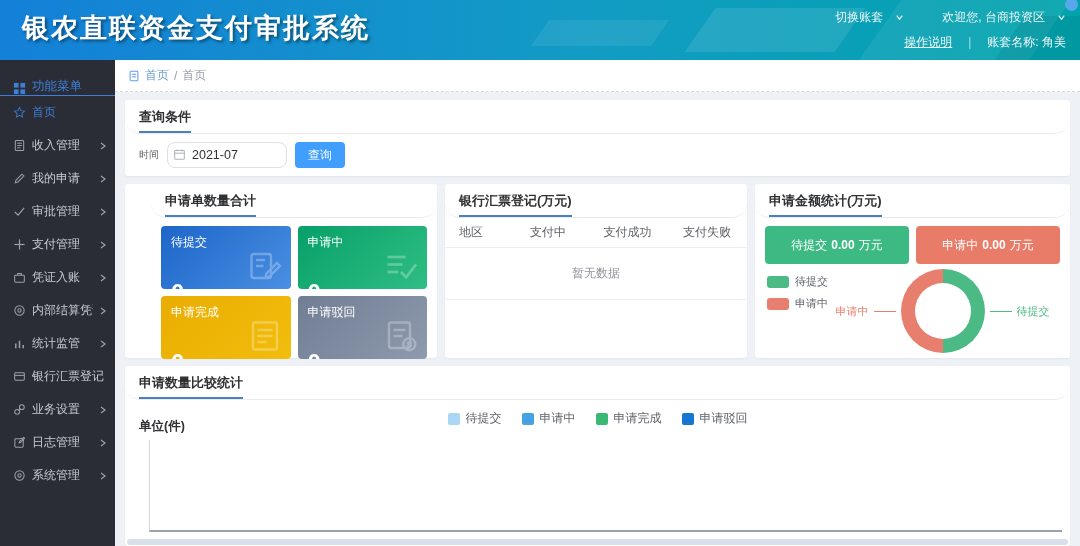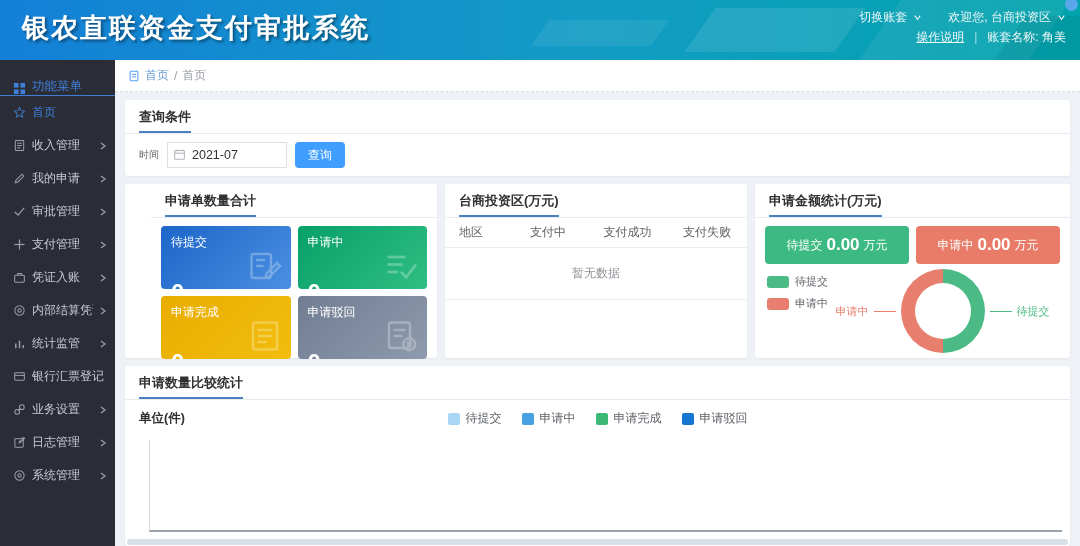--- a/index.html
+++ b/index.html
@@ -12,22 +12,22 @@
     overflow:hidden; z-index:5; }
   .hshape { position:absolute; transform:skewX(-35deg); }
   .hs1{left:540px;top:20px;width:120px;height:26px;background:rgba(255,255,255,.08);}
   .hs2{left:700px;top:8px;width:150px;height:44px;background:rgba(255,255,255,.10);}
   .hs3{left:880px;top:0;width:170px;height:60px;background:rgba(255,255,255,.07);}
   .hs4{left:1010px;top:16px;width:130px;height:44px;background:rgba(0,70,80,.10);}
   .app-title { position:absolute; left:22px; top:0; line-height:56px; color:#fff;
     font-size:27px; font-weight:bold; letter-spacing:2px;
     text-shadow:2px 2px 3px rgba(0,0,0,.45); }
   .hright { position:absolute; right:14px; top:7px; color:#ecf7f7; font-size:12px; }
-  .hrow { display:flex; align-items:center; justify-content:flex-end; gap:6px; height:20px; }
-  .hrow2 { }
+  .hrow { display:flex; align-items:center; justify-content:flex-end; gap:12px; height:20px; }
+  .hrow2 { margin-top:5px; }
   .hlink { cursor:pointer; }
   .hlink.underline { text-decoration:underline; }
   .hdivider { color:rgba(255,255,255,.6); margin:0 4px; }
   .chev { width:9px; height:9px; display:inline-block; }
   .notif-dot { position:absolute; right:2px; top:-2px; width:13px; height:13px;
     border-radius:50%; background:#57a7ea; }
 
   
   .shell { display:flex; height:486px; }
 
@@ -45,29 +45,29 @@
   
   .main { flex:1; display:flex; flex-direction:column; overflow:hidden; }
   .crumbbar { height:32px; background:#fff; display:flex; align-items:center; gap:5px;
     padding-left:13px; font-size:12px; border-bottom:1px dashed #d9d9d9; flex:none; }
   .crumb-home { color:#6a9fd4; cursor:pointer; }
   .crumb-sep, .crumb-cur { color:#9aa0a8; }
   .content { flex:1; padding:8px 10px 0; overflow:hidden; display:flex; flex-direction:column; }
 
   .panel { background:#fff; border-radius:3px; box-shadow:0 1px 2px rgba(0,0,0,.05); }
   .ptitle { font-size:13px; font-weight:bold; color:#303133; padding:8px 14px 0;
-    border-bottom:1px solid #e8eaee; }
+    border-bottom:1px solid #e8eaee;border-radius:15px; }
   .ptitle span { display:inline-block; padding-bottom:5px; border-bottom:2px solid #4a7fc1; }
 
   
   .query-panel { padding-bottom:8px; margin-bottom:8px; flex:none; }
   .qrow { display:flex; align-items:center; gap:8px; padding:8px 14px 0; }
   .qlabel { font-size:10px; color:#606266; }
   .qinput-wrap { position:relative; }
-  .qinput { width:120px; height:26px; border:1px solid #dcdfe6; border-radius:0;
+  .qinput { width:120px; height:26px; border:1px solid #dcdfe6; border-radius:8px;
     padding:0 6px 0 24px; font-size:12.5px; color:#303133; outline:none;
     font-family:"Liberation Sans",sans-serif; background:#fff; }
   .cal-icon { position:absolute; left:6px; top:6px; color:#aeb3bb; }
   .qbtn { height:26px; padding:0 13px; background:#409eff; border:none; border-radius:4px;
     color:#fff; font-size:12px; cursor:pointer; font-family:"Liberation Sans",sans-serif; }
 
   
   .midrow { display:flex; gap:8px; height:174px; flex:none; margin-bottom:8px; }
   .p-summary { width:312px; flex:none; display:flex; flex-direction:column;padding-left:26px; }
   .p-fund { width:302px; flex:none; display:flex; flex-direction:column; }
@@ -88,42 +88,42 @@
   .ftable { font-size:12px; }
   .frow { display:flex; align-items:center; }
   .fhead { color:#606266; border-bottom:1px solid #ebeef5; height:30px; }
   .fc0 { width:21%; padding-left:14px; }
   .fc { width:26.3%; text-align:center; }
   .fempty { color:#909399; text-align:center; padding:17px 0; border-bottom:1px solid #ebeef5; }
 
   .badges { display:flex; gap:7px; padding:8px 10px 0; }
   .badge { flex:1; height:38px; border-radius:4px; color:#fff; display:flex;
     align-items:center; justify-content:center; gap:4px; font-size:12px; }
-  .badge .bval { font-size:17px; font-weight:bold; }
+  .badge .bval { font-size:12px; font-weight:bold; }
   .badge-green { background:#3dba83; }
   .badge-salmon { background:#e97c68; }
 
   .donut-area { position:relative; flex:1; display:flex; align-items:center; justify-content:center; }
   .dlegend { position:absolute; left:12px; top:10px; display:flex; flex-direction:column; gap:7px; }
   .dlegend .litem { display:flex; align-items:center; gap:6px; font-size:11px; color:#5f6368; cursor:pointer; }
   .dlegend .sw { width:22px; height:12px; border-radius:3px; }
   .sw-green { background:#4cba85; } .sw-salmon { background:#e87f6e; }
   .donut-row { display:flex; align-items:center; gap:5px; margin-left:60px; }
   .donut { width:84px; height:84px; border-radius:50%; position:relative;
     background:conic-gradient(#4cba85 0 50%, #e87f6e 50% 100%); }
   .donut::after { content:""; position:absolute; inset:14px; background:#fff; border-radius:50%; }
   .dlab { font-size:11px; }
   .dlab-salmon { color:#e87f6e; } .dlab-green { color:#4cba85; }
   .dline { width:22px; height:1px; }
   .dline-salmon { background:#e87f6e; } .dline-green { background:#4cba85; }
 
   
   .p-compare { flex:1; display:flex; flex-direction:column; overflow:hidden; }
   .unitrow { position:relative; height:26px; margin-top:6px; flex:none; }
-  .unit-label { position:absolute; left:14px; top:4px; font-size:12.5px; font-weight:bold; color:#303133; }
+  .unit-label { position:absolute; left:14px; top:12px; font-size:12.5px; font-weight:bold; color:#303133; }
   .clegend { position:absolute; left:0; right:0; top:4px; display:flex; justify-content:center; gap:20px; }
   .clegend .litem { display:flex; align-items:center; gap:6px; font-size:12px; color:#5f6368; cursor:pointer; }
   .clegend .sq { width:12px; height:12px; border-radius:2px; }
   .sq-lblue { background:#a9d7f5; } .sq-blue { background:#46a2e2; }
   .sq-green { background:#3bb873; } .sq-dblue { background:#1577d2; }
   .chart-plot { flex:1; margin:8px 8px 0 24px; border-left:1px solid #d4d7dc;
     border-bottom:2px solid #9aa3ad; background:#fff; }
   .hscroll { height:6px; background:#d8e0ea; border-radius:3px; margin:7px 2px 1px; flex:none; cursor:pointer; }
 
   svg { display:block; }
@@ -405,21 +405,21 @@
                     <line x1="7" y1="12" x2="13" y2="12"></line>
                     <circle cx="17.5" cy="17.5" r="4"></circle>
                     <path d="M16 16l3 3M19 16l-3 3"></path>
                   </g>
                 </svg>
             </div>
           </div>
         </div>
 
         <div class="panel p-fund">
-          <div class="ptitle"><span>台商投资区(万元)</span></div>
+          <div class="ptitle"><span>银行汇票登记(万元)</span></div>
           <div class="ftable">
             <div class="frow fhead">
               <span class="fc0">地区</span>
               <span class="fc">支付中</span>
               <span class="fc">支付成功</span>
               <span class="fc">支付失败</span>
             </div>
             <div class="fempty">暂无数据</div>
           </div>
         </div>

